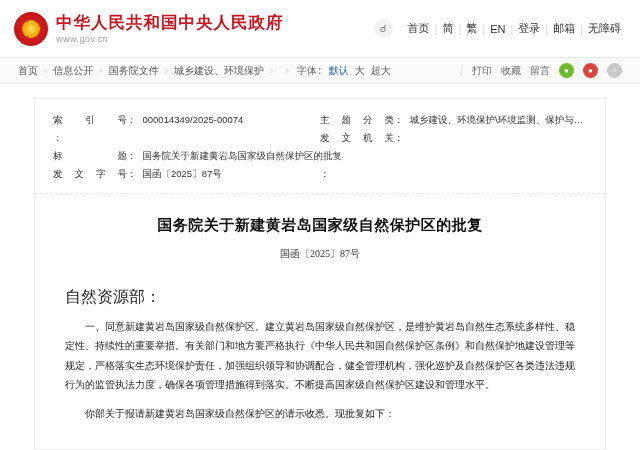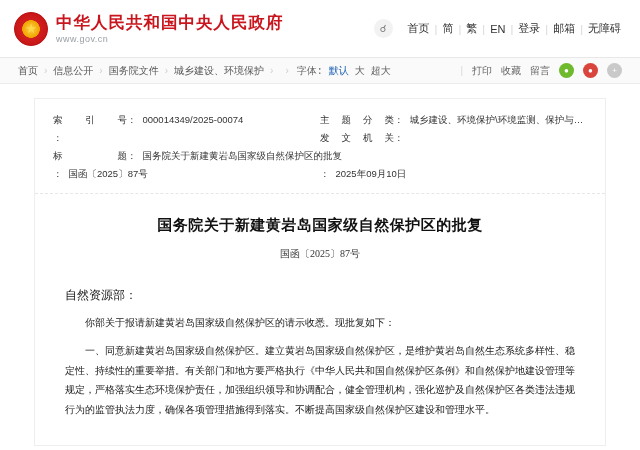--- a/index.html
+++ b/index.html
@@ -162,21 +162,21 @@
   }
   .doc-number {
     text-align: center;
     font-size: 10px;
     color: #333;
     margin-top: 10px;
     font-family: "Liberation Serif", serif;
   }
   .doc-to {
     margin-top: 26px;
-    font-size: 12px;
+    font-size: 16px;
     color: #222;
     font-family: Liberation Sans, sans-serif;
   }
   .doc-p {
     margin-top: 9px;
     font-size: 10px;
     color: #222;
     line-height: 1.95;
     text-align: justify;
     text-indent: 2em;
@@ -265,33 +265,33 @@
       </div>
       <div class="meta-row">
         <div class="meta-cell" style="flex:1 1 100%">
           <span class="meta-label">标题</span>
           <span class="meta-colon">：</span>
           <span class="meta-val">国务院关于新建黄岩岛国家级自然保护区的批复</span>
         </div>
       </div>
       <div class="meta-row">
         <div class="meta-cell">
+          <span class="meta-label">发文字号</span>
           <span class="meta-colon">：</span>
           <span class="meta-val">国函〔2025〕87号</span>
         </div>
         <div class="meta-cell">
           <span class="meta-colon">：</span>
-          <span class="meta-val">2025年09月10日</span>
         </div>
       </div>
     </div>
 
     <div class="docbody">
       <div class="doc-title">国务院关于新建黄岩岛国家级自然保护区的批复</div>
       <div class="doc-number">国函〔2025〕87号</div>
       <div class="doc-to">自然资源部：</div>
+      <div class="doc-p">一、同意新建黄岩岛国家级自然保护区。建立黄岩岛国家级自然保护区，是维护黄岩岛自然生态系统多样性、稳定性、持续性的重要举措。有关部门和地方要严格执行《中华人民共和国自然保护区条例》和自然保护地建设管理等规定，严格落实生态环境保护责任，加强组织领导和协调配合，健全管理机构，强化巡护及自然保护区各类违法违规行为的监管执法力度，确保各项管理措施得到落实。不断提高国家级自然保护区建设和管理水平。</div>
       <div class="doc-p">你部关于报请新建黄岩岛国家级自然保护区的请示收悉。现批复如下：</div>
-      <div class="doc-p">一、同意新建黄岩岛国家级自然保护区。建立黄岩岛国家级自然保护区，是维护黄岩岛自然生态系统多样性、稳定性、持续性的重要举措。有关部门和地方要严格执行《中华人民共和国自然保护区条例》和自然保护地建设管理等规定，严格落实生态环境保护责任，加强组织领导和协调配合，健全管理机构，强化巡护及自然保护区各类违法违规行为的监管执法力度，确保各项管理措施得到落实。不断提高国家级自然保护区建设和管理水平。</div>
 
     </div>
 
   </div>
 </div>
 
 </body></html>

